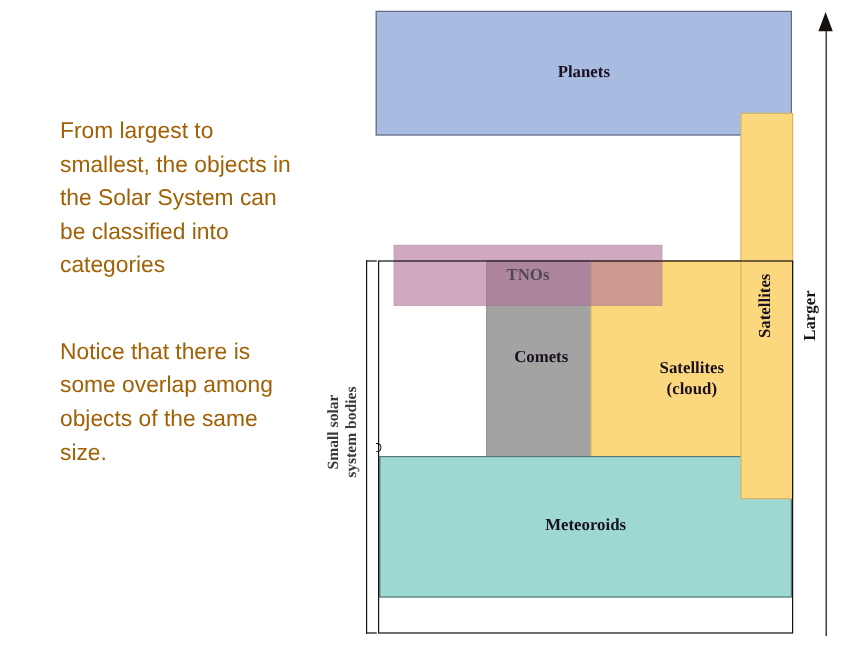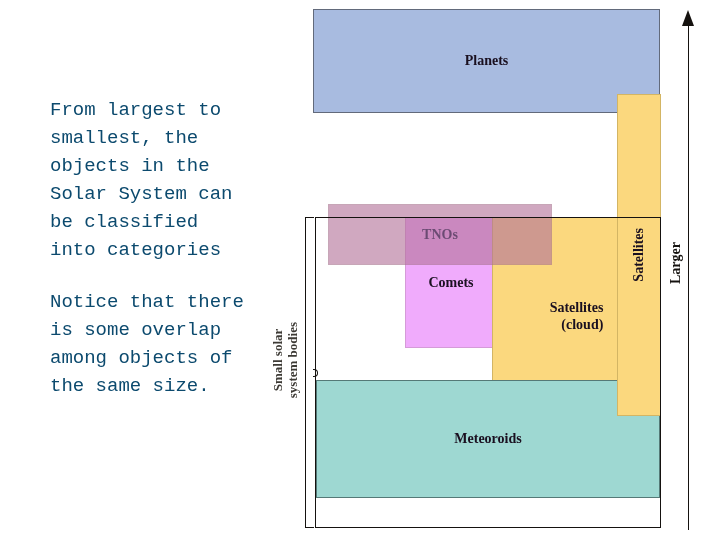--- a/index.html
+++ b/index.html
@@ -14,44 +14,44 @@
     overflow: hidden;
     font-family: "Liberation Sans", sans-serif;
   }
 
   
   #caption {
     position: absolute;
     left: 50px;
     top: 96px;
     width: 200px;
-    font-family: Liberation Mono, monospace;
+    font-family: Liberation Sans, sans-serif;
     font-size: 19px;
     line-height: 28px;
-    color: #0c4a6e;
+    color: #a16207;
   }
   #caption p { margin: 0; }
-  #caption p.gap { margin-top: 24px; }
+  #caption p.gap { margin-top: 44px; }
 
   
   #diagram {
     position: absolute;
     left: 0;
     top: 0;
     width: 720px;
     height: 540px;
   }
 
   .box {
     position: absolute;
     box-sizing: border-box;
     display: flex;
     align-items: center;
     justify-content: center;
-    text-align: right;
+    text-align: center;
     font-family: "Liberation Serif", serif;
     font-weight: bold;
     font-size: 14px;
     color: #1a1020;
     line-height: 1.25;
   }
 
   .lbl {
     position: relative;
     z-index: 60;
@@ -176,36 +176,36 @@
   <div id="ssb-frame"></div>
   <div id="ssb-brace"></div>
   <div id="ssb-label">
     <span class="vlabel">
       <span>Small solar</span><br>
       <span>system bodies</span>
     </span>
   </div>
 
 
-  <div class="box" id="box-comets" style="left: 405px; top: 217px; width: 92px; height: 131px; z-index: 12; background: #f0abfc; border: 1px solid rgba(120, 100, 90, 0.22);">
+  <div class="box" id="box-comets" style="left: 405px; top: 217px; width: 92px; height: 164px; z-index: 12; background: #a3a3a3; border: 1px solid rgba(120, 100, 90, 0.22);">
     <span class="lbl">Comets</span>
   </div>
 
   <div class="box" id="box-moons" style="left: 492px; top: 217px; width: 169px; height: 198px; z-index: 14; background: rgb(251, 216, 126); border: 1px solid rgba(120, 100, 40, 0.3);">
     <span class="lbl">
       <span>Satellites</span><br>
       <span>(cloud)</span>
     </span>
   </div>
 
   <div class="box" id="box-meteoroids" style="left: 316px; top: 380px; width: 344px; height: 118px; z-index: 16; background: rgb(158, 216, 210); border: 1px solid rgba(60, 90, 88, 0.75);">
     <span class="lbl">Meteoroids</span>
   </div>
 
-  <div class="box" id="box-tnos" style="left: 328px; top: 204px; width: 224px; height: 61px; z-index: 30; background: rgb(180, 116, 154); opacity: 0.62; border: 1px solid rgba(120, 100, 90, 0.22);">
+  <div class="box" id="box-tnos" style="left: 328px; top: 204px; width: 224px; height: 51px; z-index: 30; background: rgb(180, 116, 154); opacity: 0.62; border: 1px solid rgba(120, 100, 90, 0.22);">
     <span class="lbl">
       <span>TNOs</span><br>
     </span>
   </div>
 
   <div id="axis-head"></div>
   <div id="axis-line"></div>
   <div id="axis-label">
     <span class="vlabel">Larger</span>
   </div>

